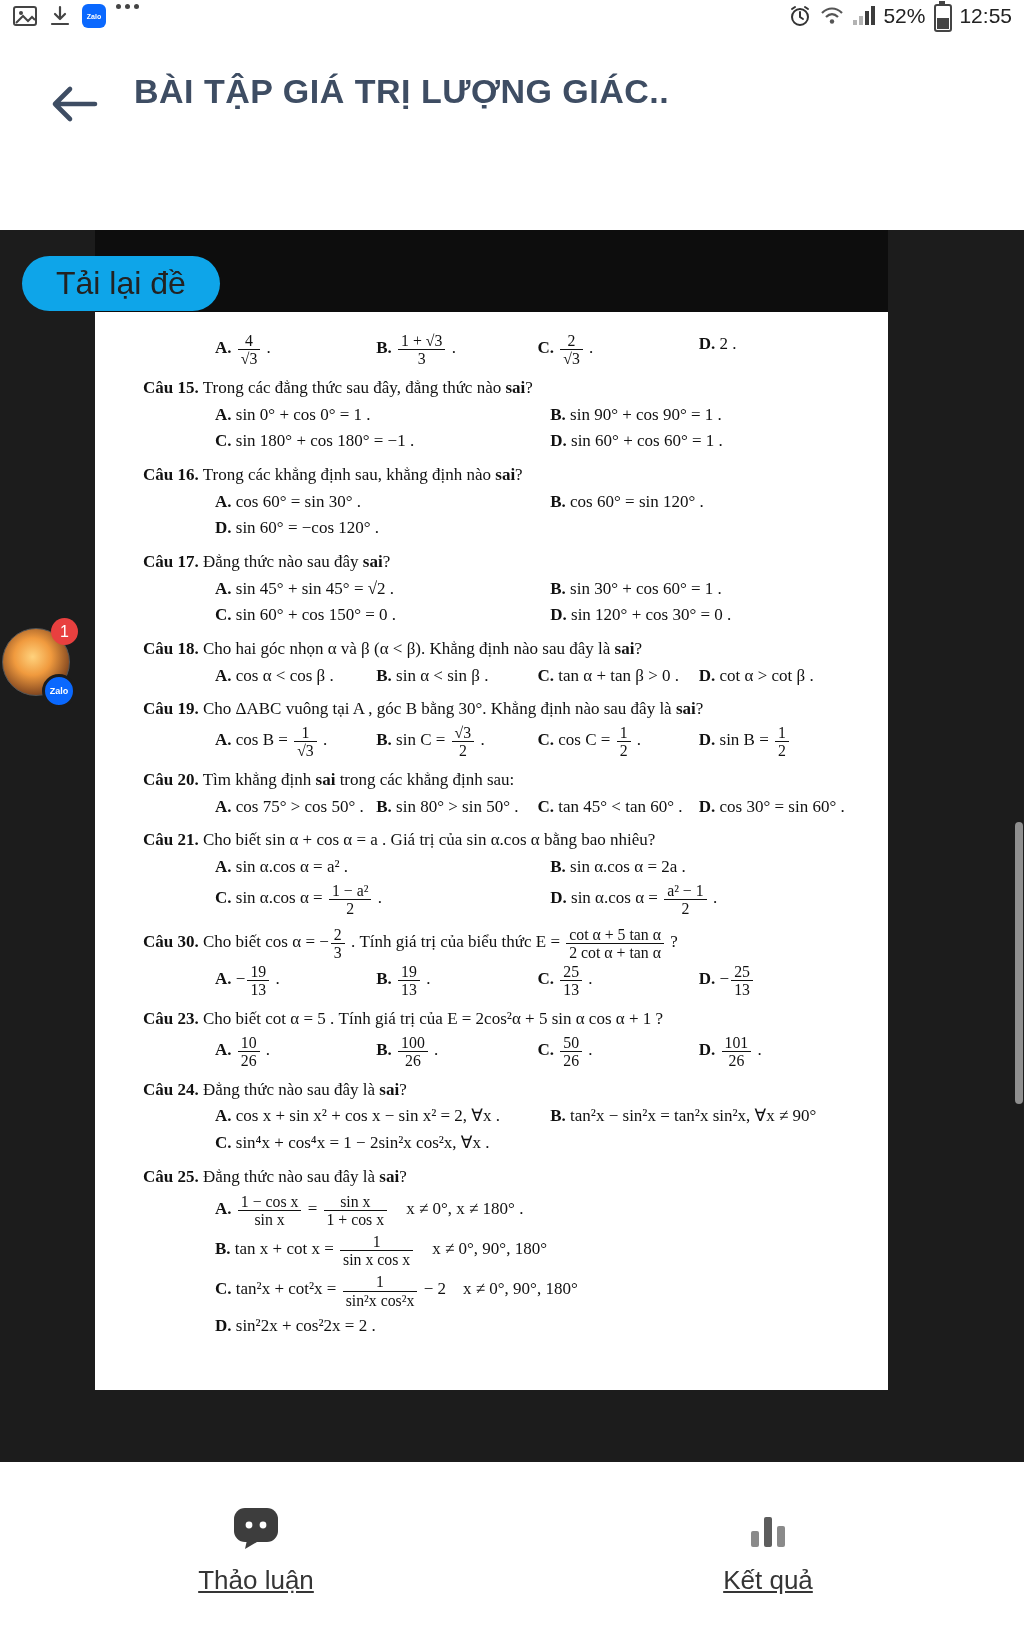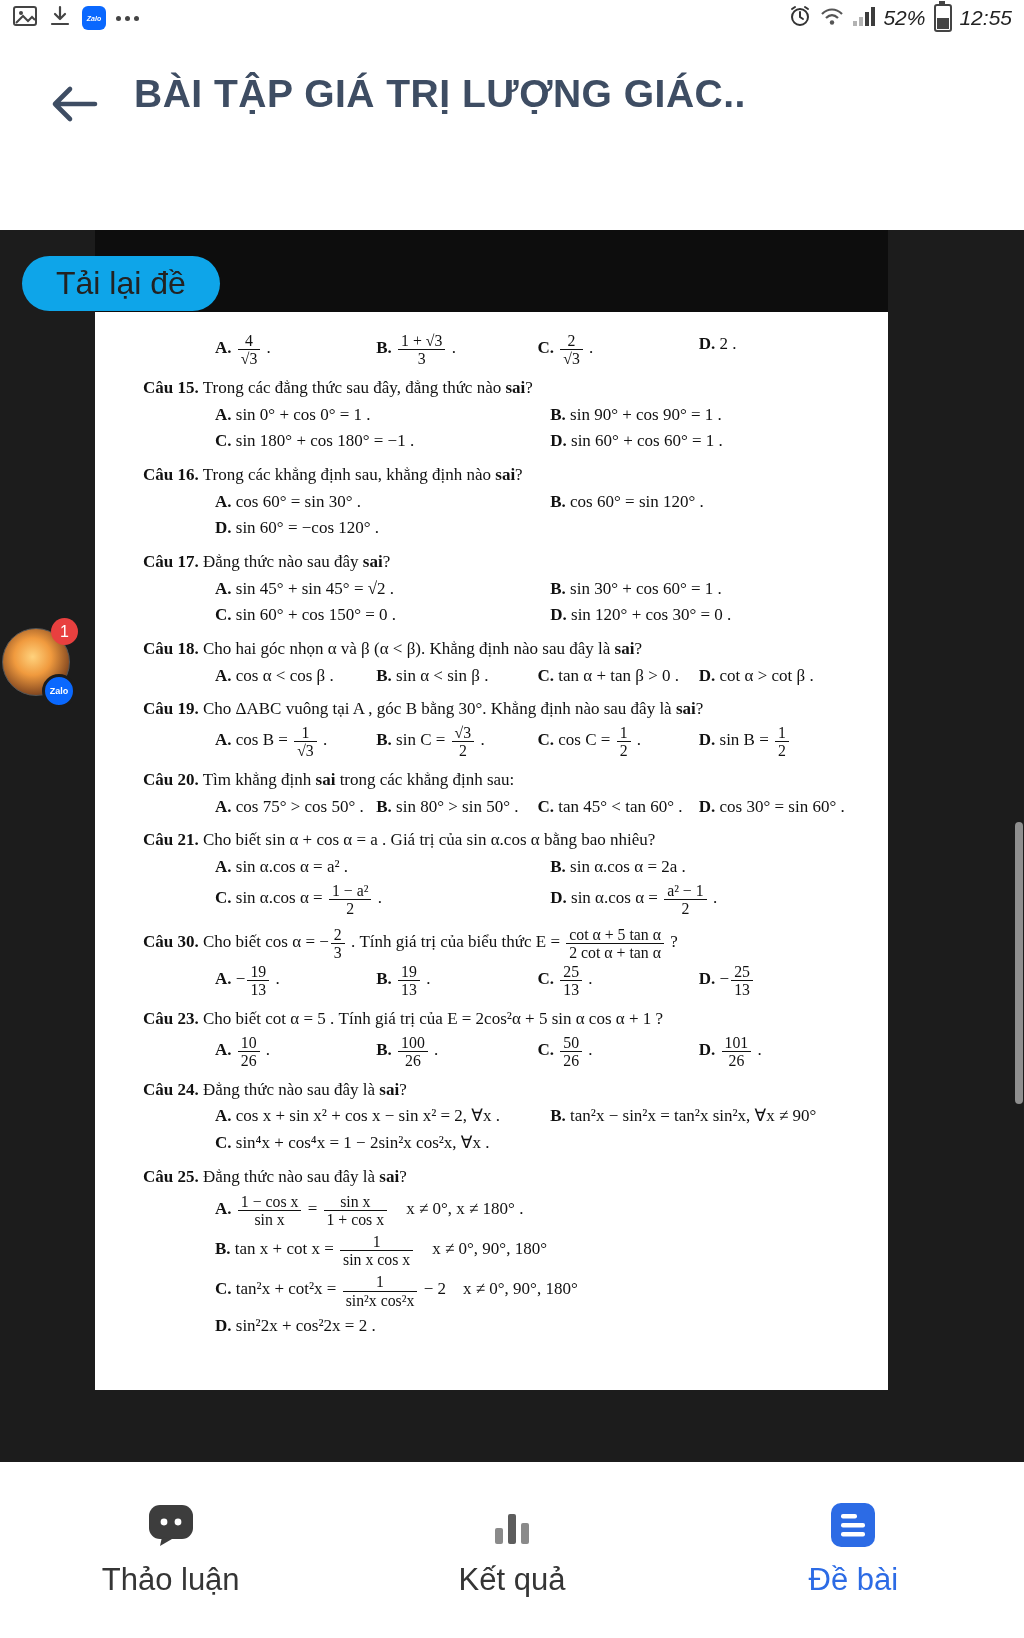--- a/index.html
+++ b/index.html
@@ -4,34 +4,34 @@
 <style>
   html,body{margin:0;padding:0;}
   body{
     width:1024px;height:1638px;position:relative;background:#fff;
     font-family:"Liberation Sans",sans-serif;overflow:hidden;color:#222;
   }
   
   .status-bar{position:absolute;top:0;left:0;width:1024px;height:36px;
     display:flex;justify-content:space-between;align-items:center;
     padding:2px 12px;box-sizing:border-box;}
-  .sb-left,.sb-right{display:flex;align-items:center;gap:10px;font-style:italic;}
+  .sb-left,.sb-right{display:flex;gap:10px;}
   .sb-right{gap:7px;}
   .sb-text{font-size:21px;color:#222;}
   .zalo-mini{width:24px;height:24px;border-radius:6px;background:#0a68fe;color:#fff;
     font-size:7px;display:flex;align-items:center;justify-content:center;font-weight:bold;}
   .dots{display:flex;gap:4px;}
   .dots i{width:5px;height:5px;border-radius:50%;background:#444;display:block;}
   .battery{width:14px;height:24px;border:2px solid #444;border-radius:3px;position:relative;margin-left:2px;}
   .battery:before{content:"";position:absolute;top:-5px;left:3px;width:6px;height:3px;background:#444;}
   .battery i{position:absolute;bottom:1px;left:1px;right:1px;height:11px;background:#444;display:block;}
   
   .app-header{position:absolute;top:58px;left:0;width:1024px;height:120px;background:#fff;}
   .back-btn{position:absolute;left:48px;top:26px;width:52px;height:44px;cursor:pointer;}
-  .page-title{position:absolute;left:134px;top:14px;font-size:39px;font-weight:bold;
+  .page-title{position:absolute;left:134px;top:14px;font-size:34px;font-weight:bold;
     color:#3e4d63;letter-spacing:.5px;white-space:nowrap;}
   
   .viewer{position:absolute;top:230px;left:0;width:1024px;height:1232px;background:#1c1c1c;}
   .page-top-band{position:absolute;left:95px;top:0;width:793px;height:82px;background:#0d0d0d;}
   .doc-page{position:absolute;left:95px;top:82px;width:793px;height:1078px;background:#ffffff;
     box-sizing:border-box;padding:16px 28px 0 48px;overflow:hidden;
     font-family:"Liberation Serif",serif;font-size:17px;color:#111;line-height:1.45;}
   .reload-pill{position:absolute;left:22px;top:26px;background:#0ea5e9;color:#222;
     font-size:32px;padding:9px 34px;border-radius:32px;font-family:"Liberation Sans",sans-serif;cursor:pointer;}
   
@@ -56,21 +56,21 @@
     background:#e8403f;color:#fff;font-size:16px;display:flex;align-items:center;justify-content:center;
     font-family:"Liberation Sans",sans-serif;}
   .badge-zalo{position:absolute;right:-6px;bottom:-12px;width:34px;height:34px;border-radius:50%;
     background:#0a68fe;color:#fff;font-size:9px;display:flex;align-items:center;justify-content:center;
     border:3px solid #1c1c1c;box-sizing:border-box;font-weight:bold;font-family:"Liberation Sans",sans-serif;}
   .scrollbar{position:absolute;right:1px;top:592px;width:8px;height:282px;background:#8f8f8f;border-radius:4px;cursor:grab;}
   
   .bottom-nav{position:absolute;left:0;bottom:0;width:1024px;height:176px;background:#fff;
     display:flex;align-items:center;}
   .nav-item{flex:1;display:flex;flex-direction:column;align-items:center;gap:10px;cursor:pointer;}
-  .nav-label{font-size:31px;color:#353535;}
+  .nav-label{font-size:26px;color:#353535;text-decoration:underline;}
   .nav-item.active .nav-label{color:#2c6be5;}
 </style>
 </head>
 <body>
 
 <div class="status-bar">
   <div class="sb-left">
     <span>
       <svg width="26" height="24" viewBox="0 0 26 24">
           <rect x="2" y="3" width="22" height="18" rx="2" fill="none" stroke="#444" stroke-width="2"></rect>
@@ -338,24 +338,13 @@
   <div class="nav-item">
     <span>
       <svg width="46" height="46" viewBox="0 0 46 46">
           <rect x="6" y="26" width="8" height="16" rx="2" fill="#8a8a8a"></rect>
           <rect x="19" y="12" width="8" height="30" rx="2" fill="#5d5d5d"></rect>
           <rect x="32" y="21" width="8" height="21" rx="2" fill="#8a8a8a"></rect>
         </svg>
     </span>
     <span class="nav-label">Kết quả</span>
   </div>
-  <div class="nav-item active">
-    <span>
-      <svg width="46" height="46" viewBox="0 0 46 46">
-          <rect x="1" y="1" width="44" height="44" rx="10" fill="#2c6be5"></rect>
-          <rect x="11" y="12" width="16" height="4.5" rx="2" fill="#fff"></rect>
-          <rect x="11" y="21" width="24" height="4.5" rx="2" fill="#fff"></rect>
-          <rect x="11" y="30" width="24" height="4.5" rx="2" fill="#fff"></rect>
-        </svg>
-    </span>
-    <span class="nav-label">Đề bài</span>
-  </div>
 </div>
 
 </body></html>

